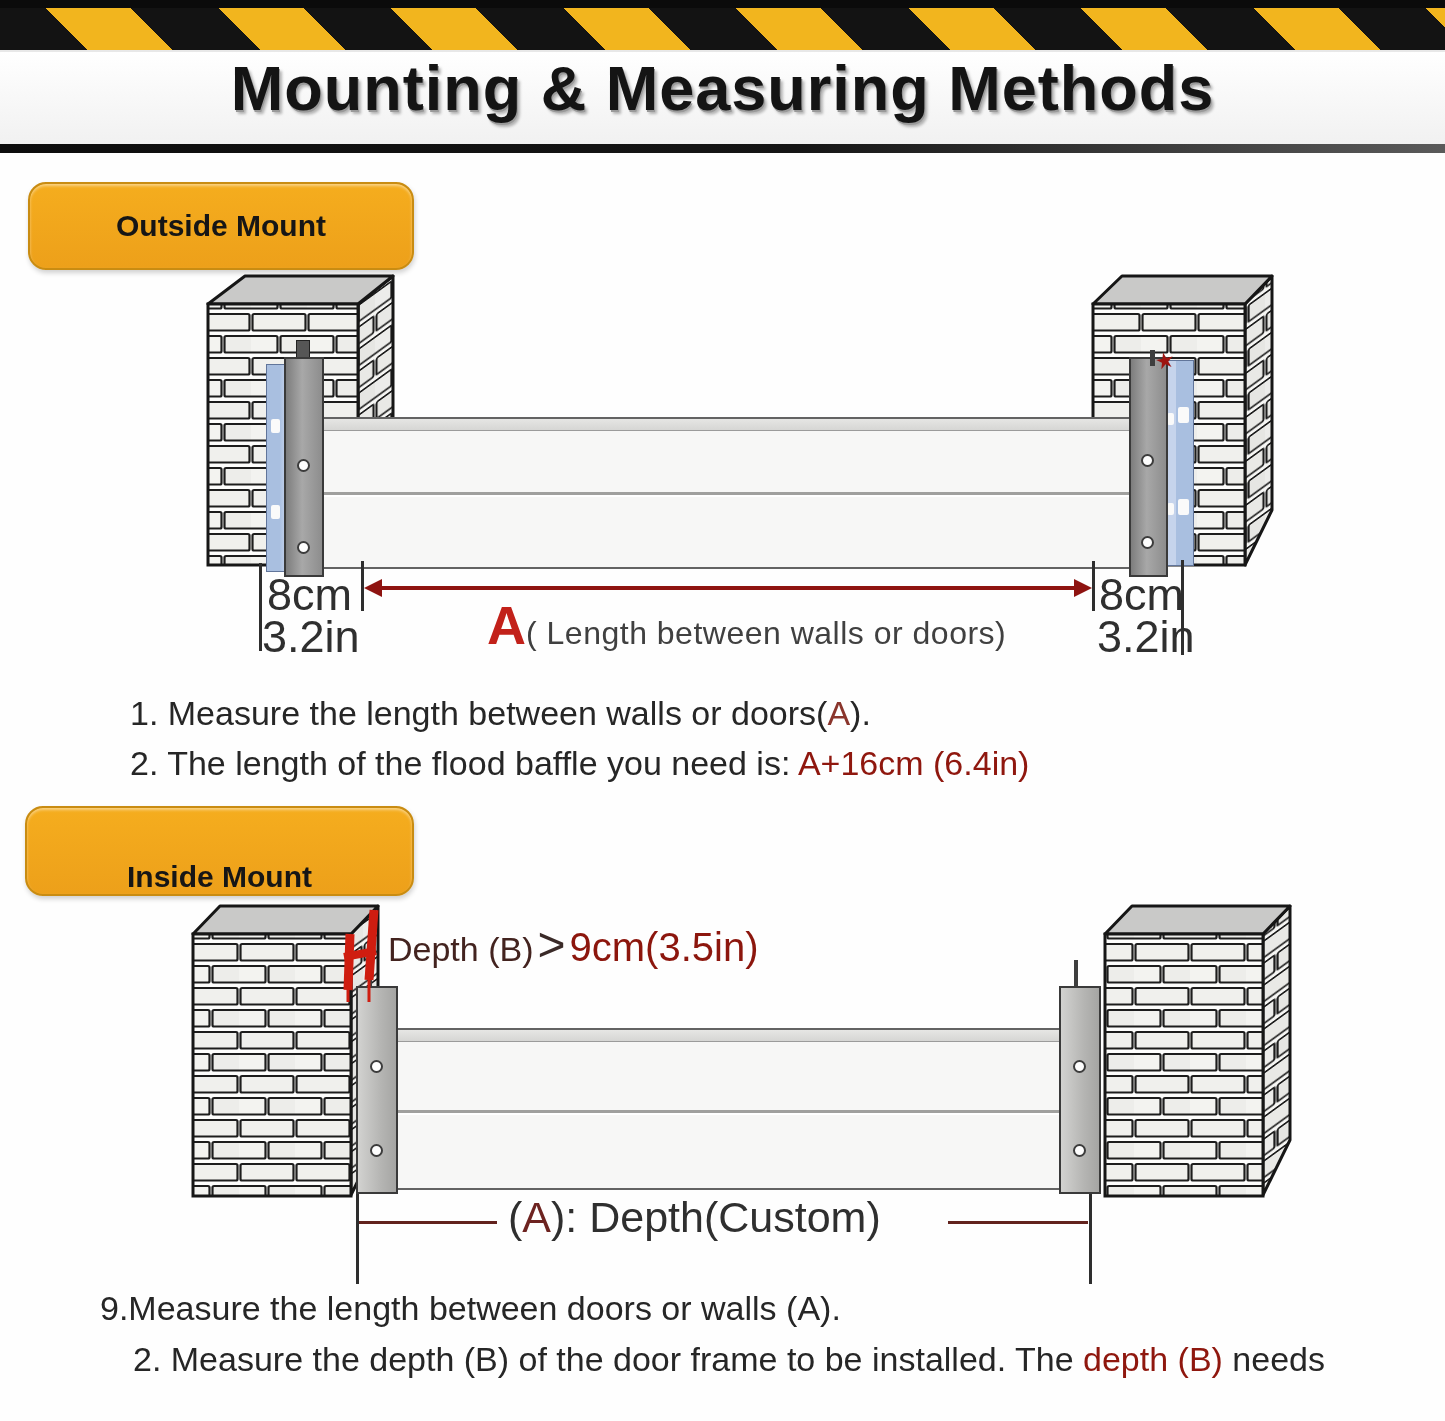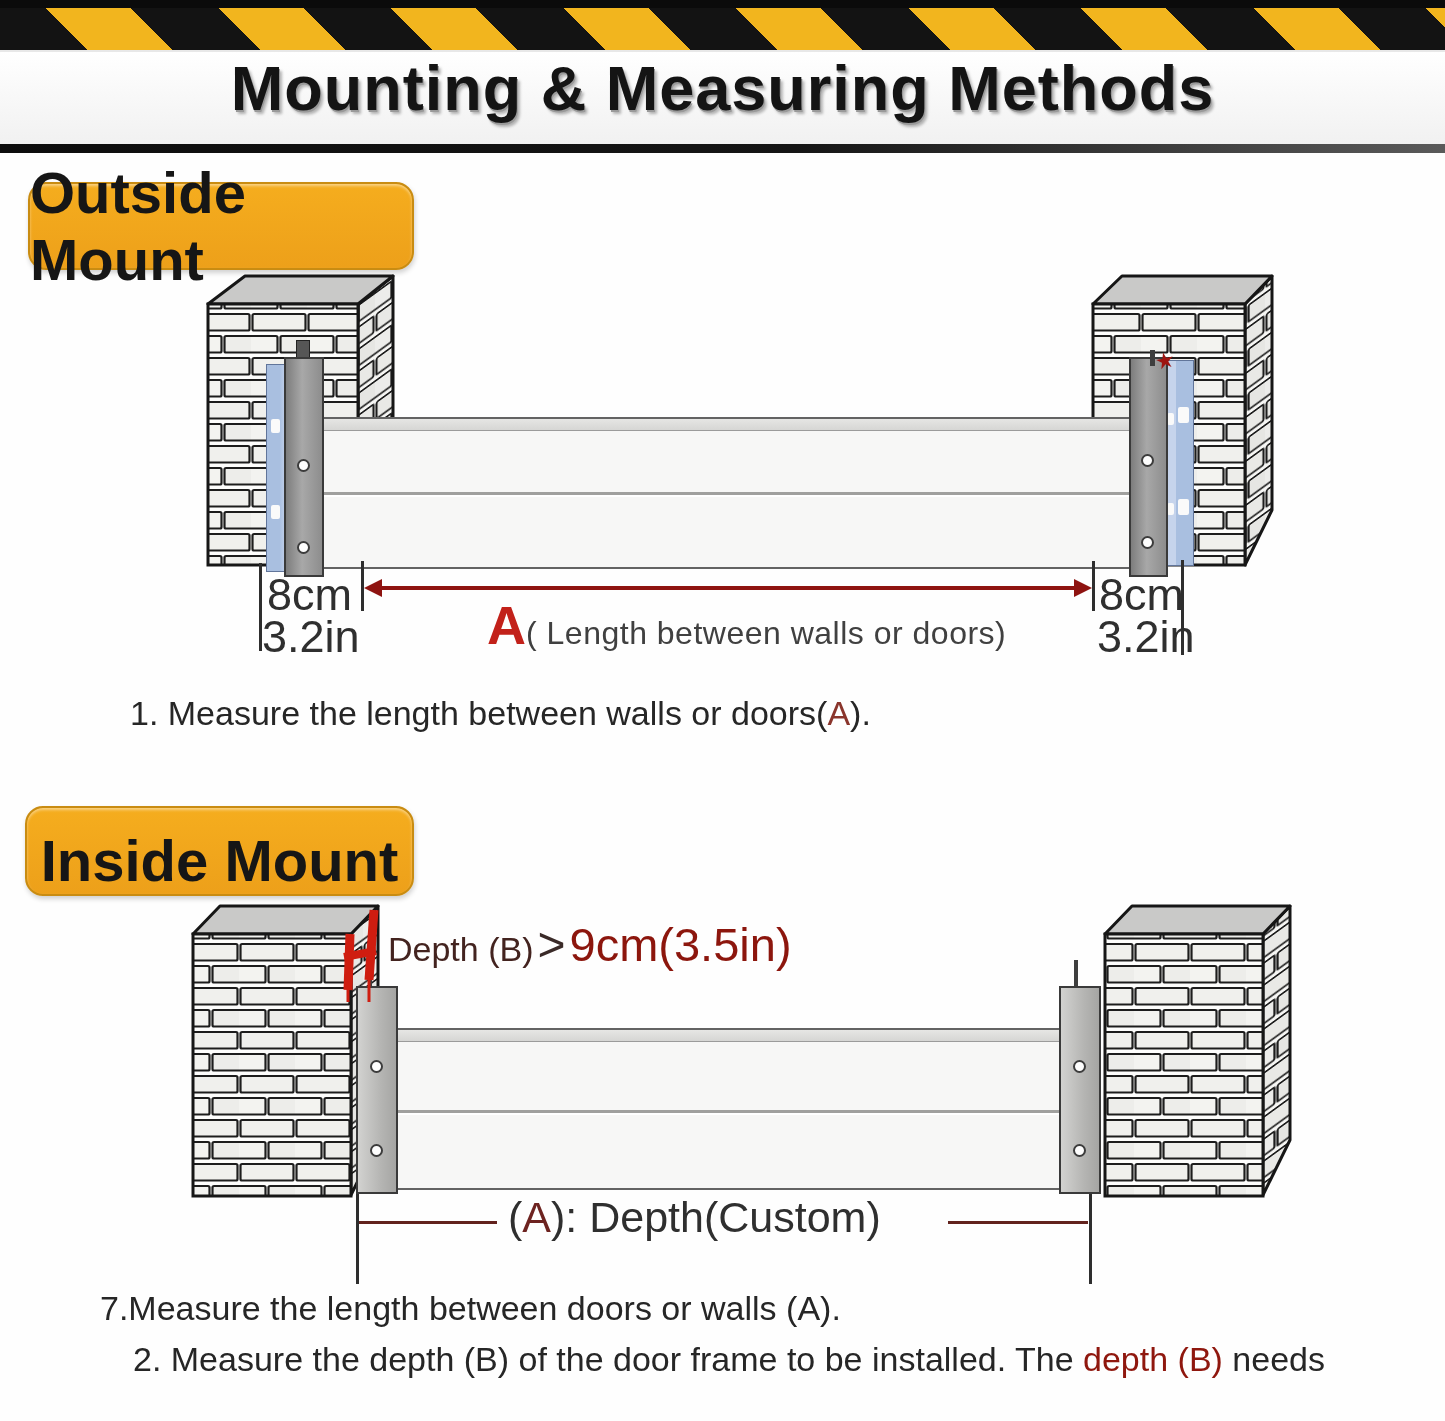--- a/index.html
+++ b/index.html
@@ -16,21 +16,21 @@
     border-bottom:2px solid #e8e8e8;}
   .title-band{left:0;top:52px;width:1445px;height:92px;background:linear-gradient(180deg,#ffffff,#f1f1f1);
     display:flex;align-items:flex-start;justify-content:center;}
   .page-title{font-size:63px;font-weight:700;letter-spacing:1px;color:#141414;
     text-shadow:1px 2px 0 #9a9a9a,3px 4px 3px rgba(0,0,0,.28);}
   .banner-edge{left:0;top:144px;width:1445px;height:9px;
     background:linear-gradient(90deg,#0d0d0d 0%,#151515 55%,#5a5a5a 100%);}
 
   
   .badge{background:linear-gradient(180deg,#f5ad1e,#eda01a);border:2px solid #c98c12;border-radius:18px;
-    display:flex;align-items:center;justify-content:center;font-size:58px;font-weight:600;color:#161616;
+    display:flex;align-items:center;justify-content:center;font-size:30px;font-weight:600;color:#161616;
     box-shadow:inset 0 2px 3px rgba(255,255,255,.45),1px 3px 5px rgba(0,0,0,.18);}
 
   
   .channel{border:2px solid #3a3a3a;}
   .channel.dark{background:linear-gradient(90deg,#7d7d7d 0%,#a8a8a8 45%,#8d8d8d 100%);}
   .channel.light{background:linear-gradient(90deg,#d2d2d0 0%,#b5b5b3 60%,#a5a5a3 100%);}
   .screw{position:absolute;width:9px;height:9px;border-radius:50%;background:#fdfdfd;border:2px solid #3c3c3c;}
   .plate{border:1px solid #61759a;}
   .sq{position:absolute;background:#fafafa;border-radius:2px;}
   .pin{position:absolute;background:#3e3e3e;}
@@ -53,21 +53,21 @@
   
   .span-label{display:flex;align-items:baseline;}
   .bigA{font-size:54px;font-weight:700;color:#c2211a;}
   .span-text{font-size:32px;color:#404040;letter-spacing:.5px;}
   .step{font-size:34px;color:#262626;}
   .hl-red{color:#8f170e;}
   .hl-darkred{color:#8a352c;}
   .depth-label{display:flex;align-items:baseline;}
   .depth-dark{font-size:34px;color:#43231f;}
   .depth-gt{font-size:48px;color:#3a2a28;margin:0 4px;}
-  .depth-red{font-size:47px;color:#8c160d;}
+  .depth-red{font-size:40px;color:#8c160d;}
   .inside-span{font-size:43px;color:#2f2f2f;}
   .inside-span .a{color:#6d2320;}
   .star{font-size:22px;color:#9d1410;line-height:1;}
 </style>
 </head>
 <body>
 
 <div id="stage">
 
   <svg width="0" height="0" style="position:absolute">
@@ -152,20 +152,23 @@
   <div class="abs dim nowrap" style="left:1097px;top:613px">3.2in</div>
 
   <div class="abs span-label nowrap" style="left:487px;top:594px">
     <span class="bigA">A</span>
     <span class="span-text">( Length between walls or doors)</span>
   </div>
 
   <div class="abs step nowrap" style="left:130px;top:694px">
     <span>1. Measure the length between walls or doors(</span><span class="hl-darkred">A</span><span>).</span>
   </div>
+  <div class="abs step nowrap" style="left:130px;top:744px">
+    <span>2. The length of the flood baffle you need is: </span><span class="hl-red">A+16cm (6.4in)</span>
+  </div>
 
   <div class="abs badge" style="left:25px;top:806px;width:385px;height:86px;align-items:flex-end;">
     <span>Inside Mount</span>
   </div>
 
   <svg class="abs" style="left:183px;top:898px;overflow:visible;z-index:1" width="200" height="305">
     <polygon points="168,36 195,8 195,242 168,297" fill="url(#brickSide)" stroke="#161616" stroke-width="3" stroke-linejoin="round"></polygon>
     <polygon points="10,36 168,36 195,8 37,8" fill="#c9c9c8" stroke="#161616" stroke-width="3" stroke-linejoin="round"></polygon>
     <rect x="10" y="36" width="158" height="262" fill="url(#brick)" stroke="#161616" stroke-width="3"></rect>
   </svg>
@@ -207,18 +210,18 @@
   </div>
 
   <div class="tick" style="left:356px;top:1194px;height:90px;z-index:6"></div>
   <div class="tick" style="left:1089px;top:1194px;height:90px;z-index:6"></div>
   <div class="mline" style="left:359px;top:1221px;width:138px;z-index:6"></div>
   <div class="mline" style="left:948px;top:1221px;width:140px;z-index:6"></div>
   <div class="abs inside-span nowrap" style="left:508px;top:1193px">
     <span>(</span><span class="a">A</span><span>): Depth(Custom)</span>
   </div>
 
-  <div class="abs step nowrap" style="left:100px;top:1289px">7.Measure the length between doors or walls (A).</div>
+  <div class="abs step nowrap" style="left:100px;top:1289px">9.Measure the length between doors or walls (A).</div>
   <div class="abs step nowrap" style="left:133px;top:1340px">
     <span>2. Measure the depth (B) of the door frame to be installed. The </span><span class="hl-red">depth (B)</span><span> needs</span>
   </div>
 
 </div>
 
 </body></html>

